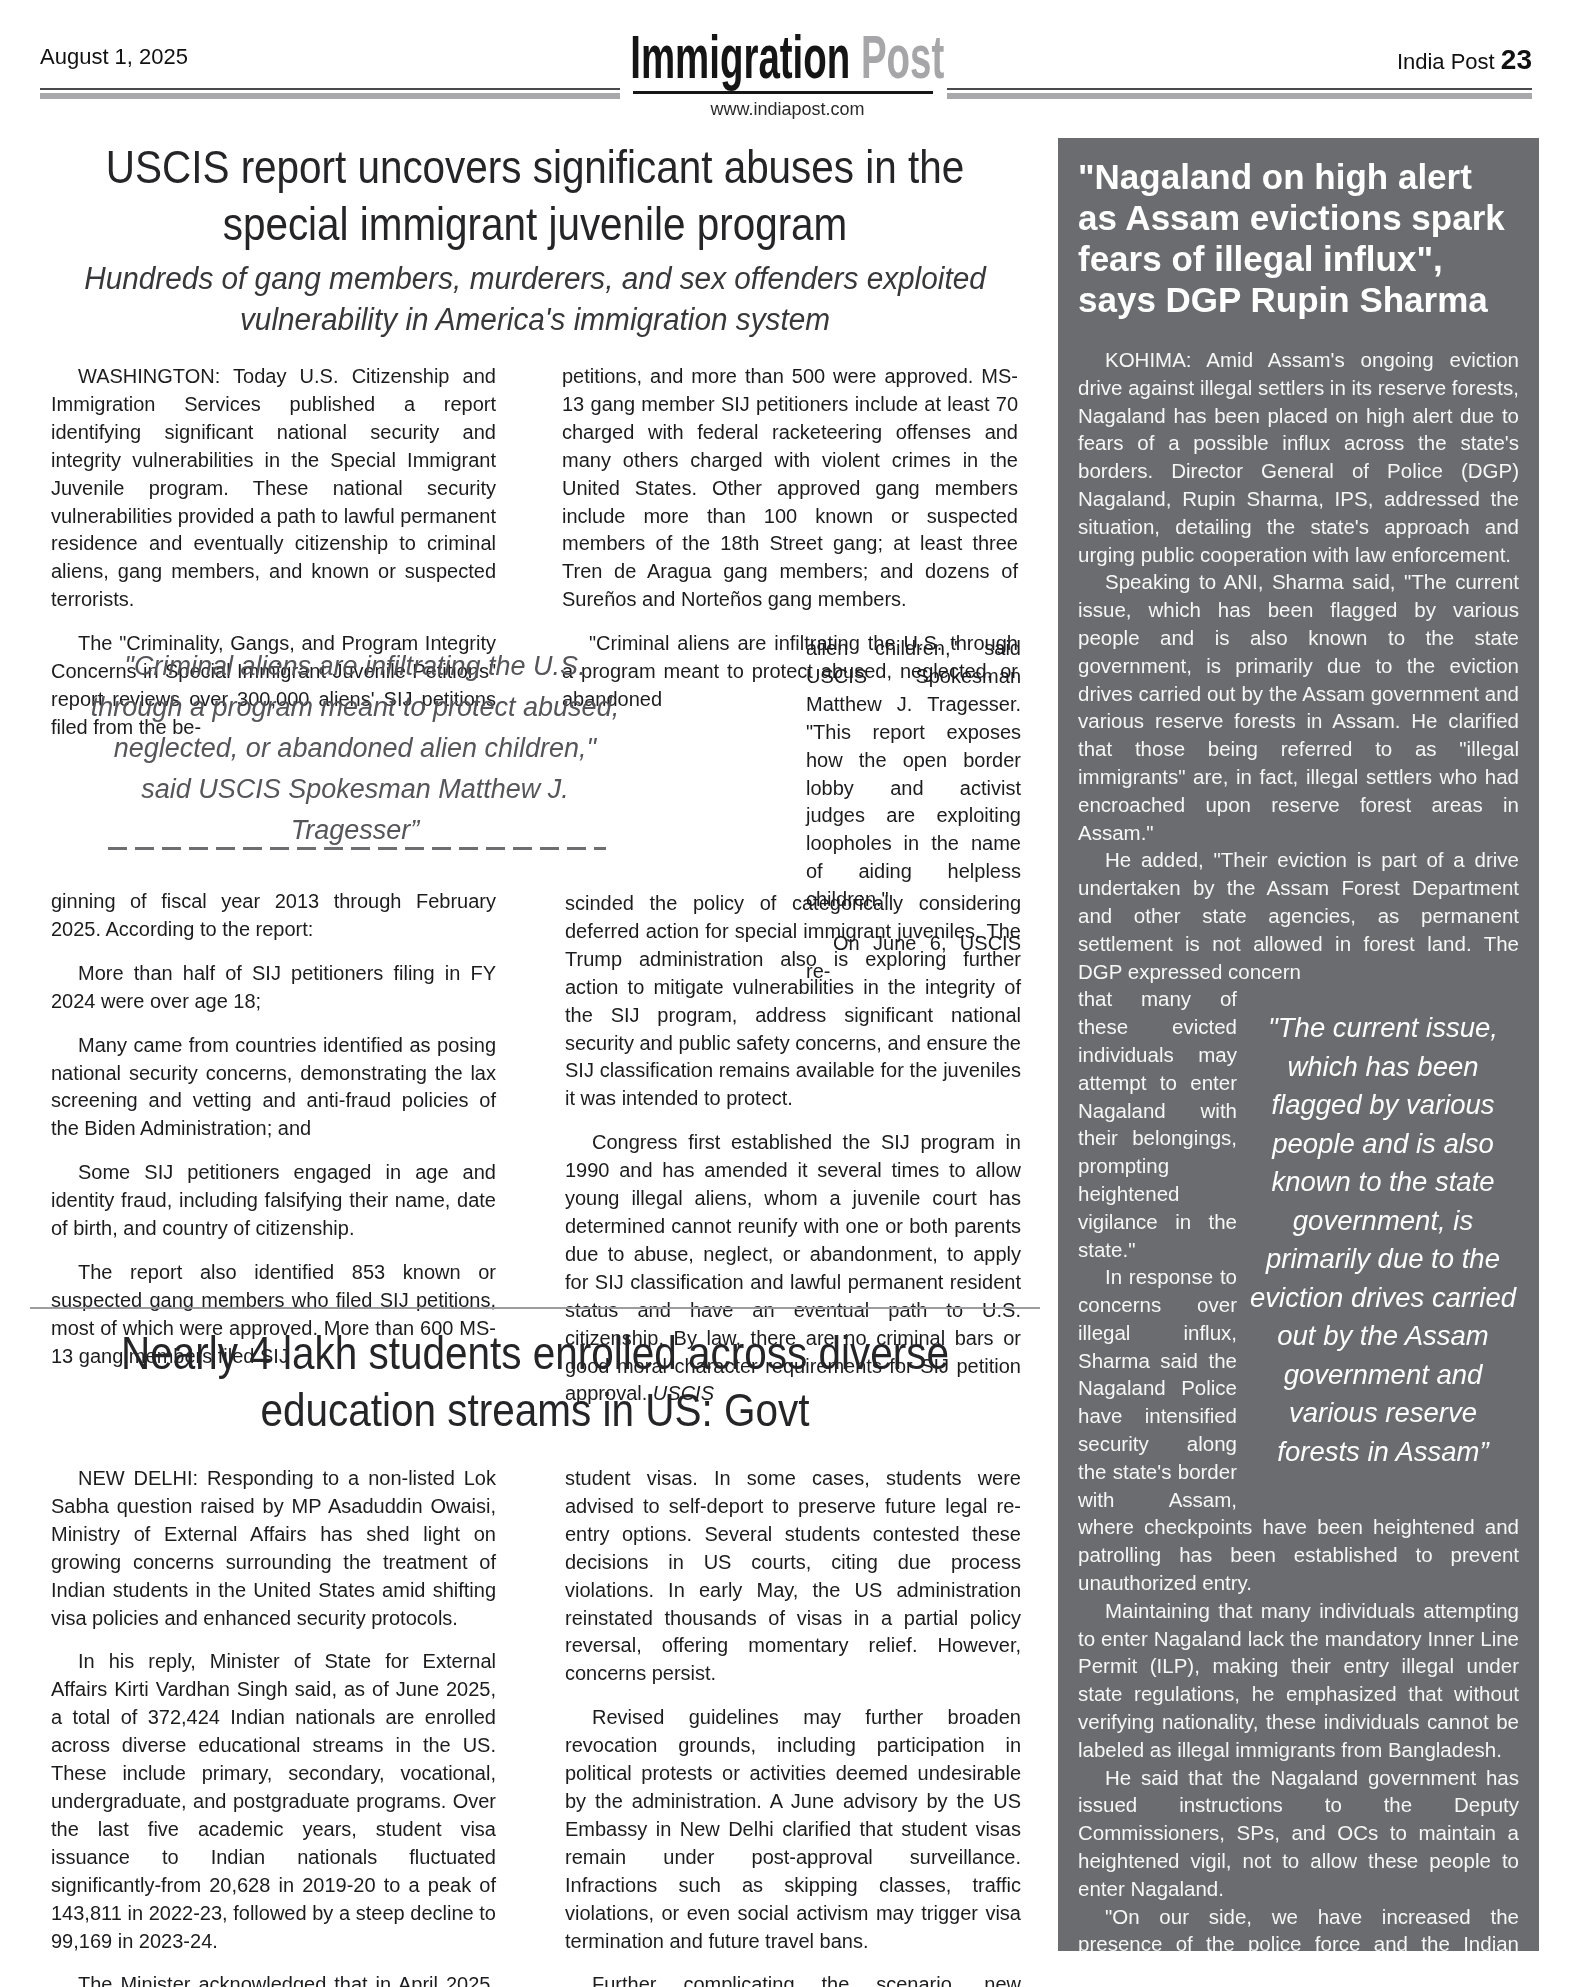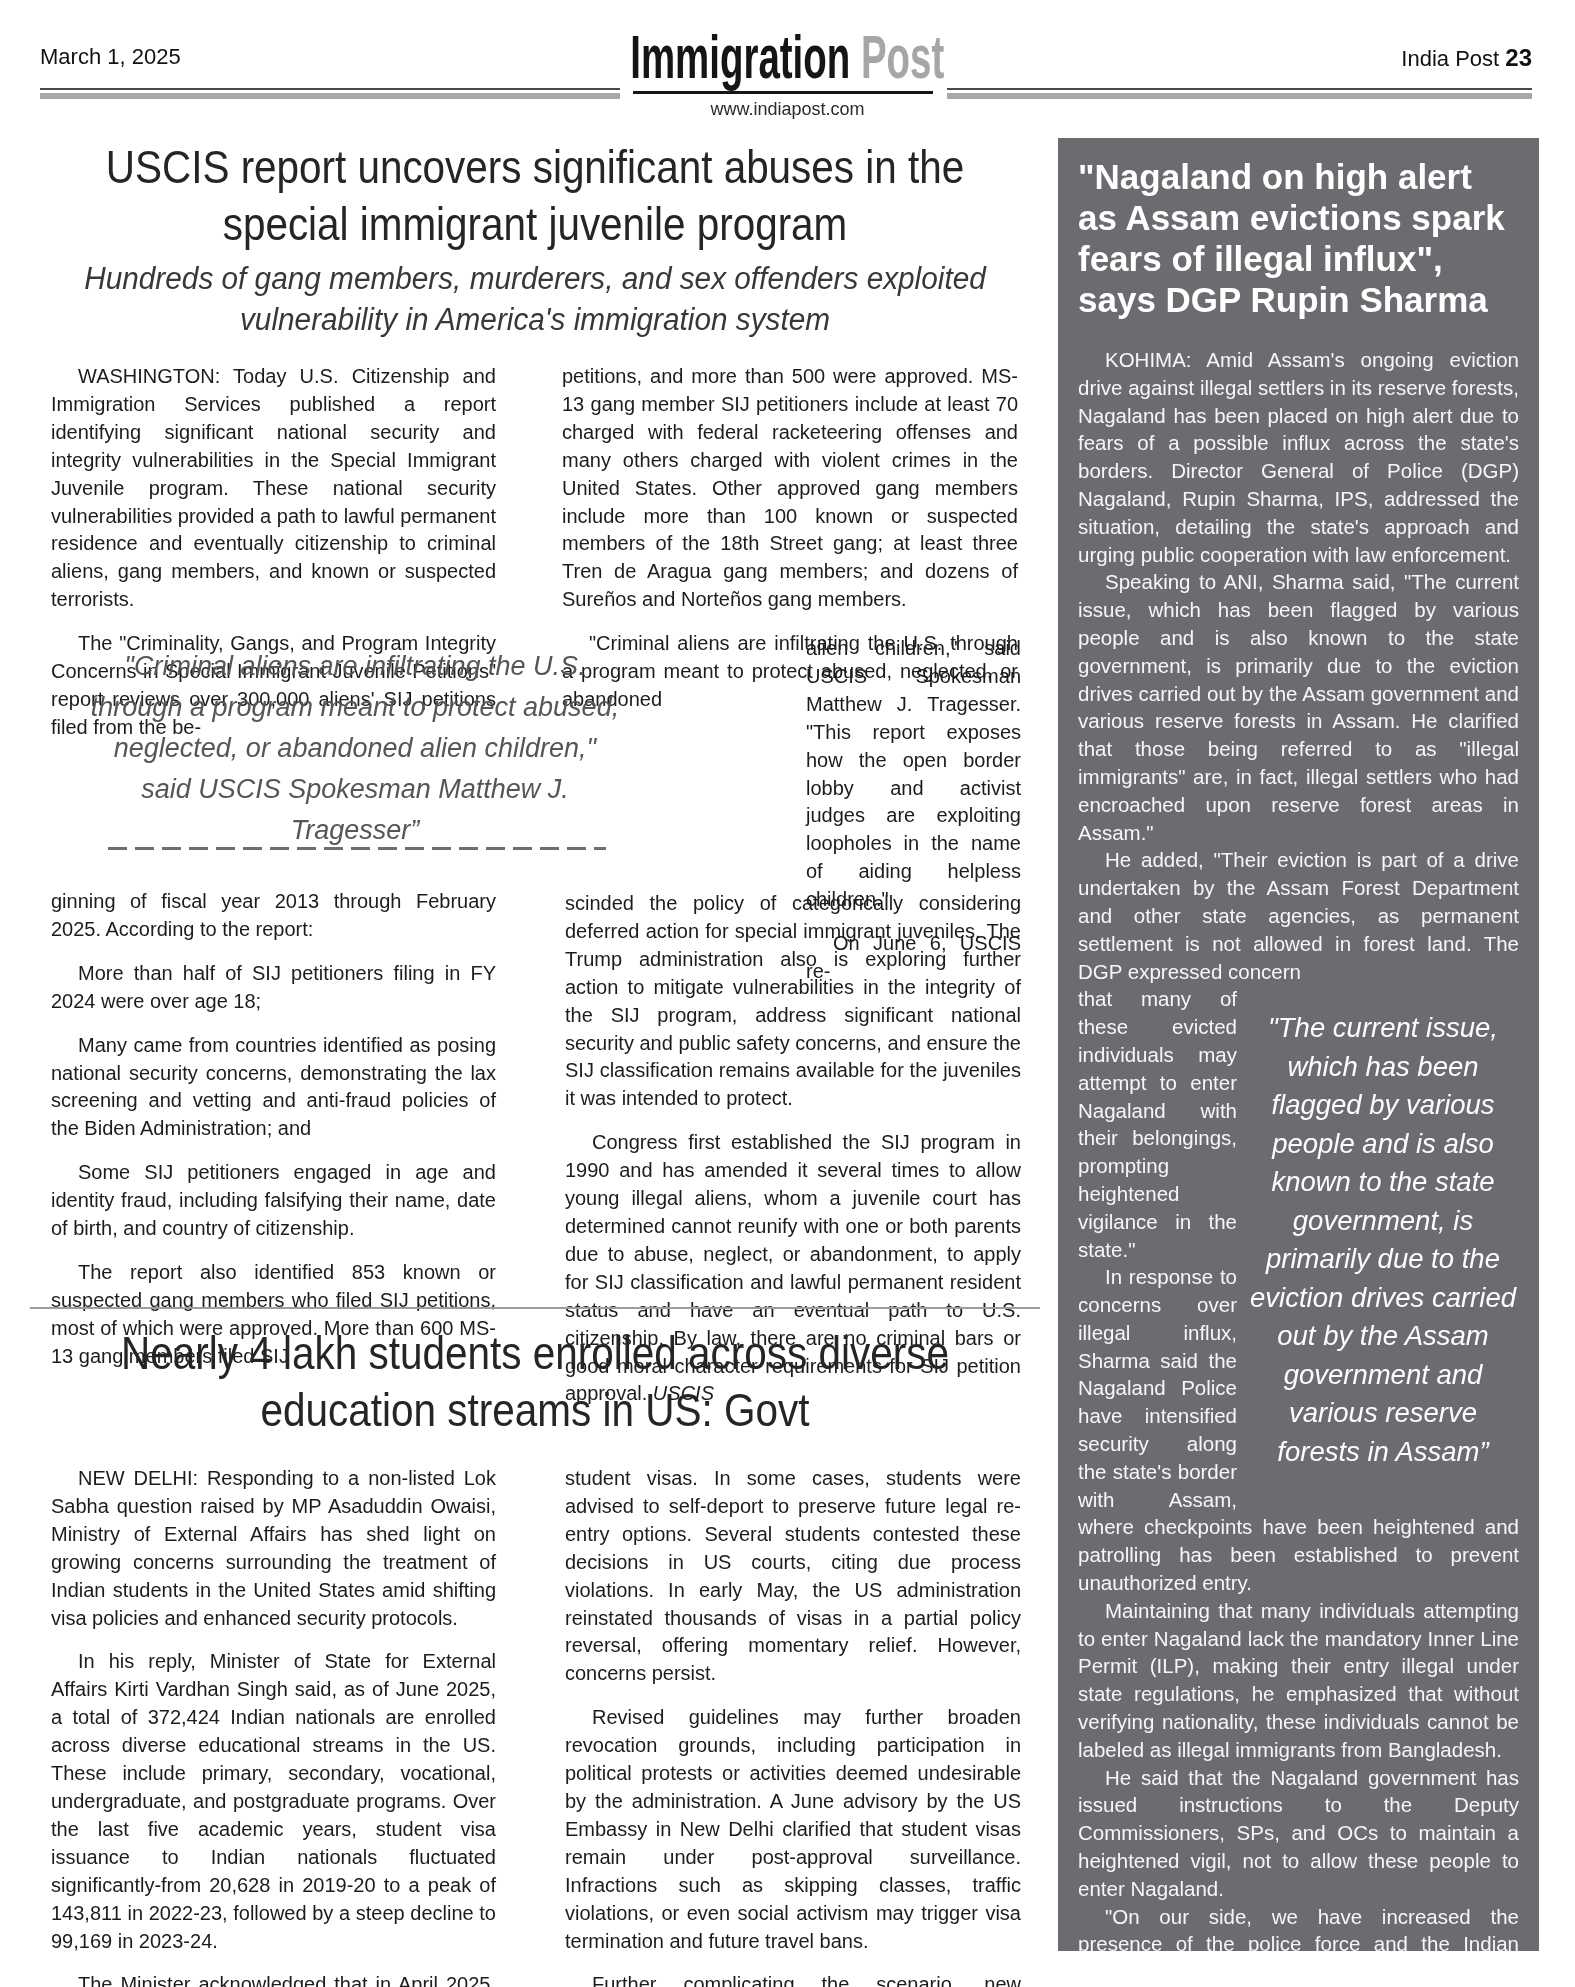--- a/index.html
+++ b/index.html
@@ -9,21 +9,21 @@
     margin:0 auto;
   }
   
   .hdr-date{position:absolute;left:40px;top:44px;font-size:22px;color:#111;}
   .masthead{position:absolute;left:0;right:0;top:26px;text-align:center;white-space:nowrap;}
   .masthead .inner{display:inline-block;transform:scaleX(0.62);transform-origin:50% 50%;
     font-size:62px;font-weight:bold;letter-spacing:0px;line-height:62px;}
   .masthead .mh-black{color:#151515;}
   .masthead .mh-gray{color:#a6a6a8;}
   .hdr-right{position:absolute;right:43px;top:44px;font-size:22px;color:#111;white-space:nowrap;}
-  .hdr-right b{font-size:24px;}
+  .hdr-right b{font-size:28px;}
   .rule-thin{position:absolute;height:2px;background:#4a4a4c;}
   .rule-thick{position:absolute;height:6px;background:#a9a9ab;}
   .rule-center{position:absolute;height:3px;background:#161616;}
   .website{position:absolute;left:0;right:0;top:99px;text-align:center;font-size:18px;color:#2a2a2a;}
   
   .main-headline{position:absolute;left:30px;top:138px;width:1010px;text-align:center;}
   .main-headline .inner{display:inline-block;transform:scaleX(0.86);transform-origin:50% 0;
     font-size:47px;line-height:57px;color:#252527;letter-spacing:0px;font-weight:400;}
   .main-subhead{position:absolute;left:30px;top:258px;width:1010px;text-align:center;}
   .main-subhead .inner{display:inline-block;transform:scaleX(0.96);transform-origin:50% 0;
@@ -60,21 +60,21 @@
     display:flex;flex-direction:column;justify-content:flex-start;}
   .sb-quote .q-text{font-style:italic;font-size:27.5px;line-height:38.5px;text-align:center;
     color:#fdfdfd;padding-top:14px;}
   .sb-quote .q-line{width:230px;height:2px;background:#f2f2f2;margin:20px auto 0 auto;}
 </style>
 </head>
 <body>
 
 <div class="page">
 
-  <div class="hdr-date">March 1, 2025</div>
+  <div class="hdr-date">August 1, 2025</div>
   <div class="masthead">
     <span class="inner">
       <span class="mh-black">Immigration</span>
       <span> </span>
       <span class="mh-gray">Post</span>
     </span>
   </div>
   <div class="hdr-right">
     <span>India Post</span>
     <span> </span>

